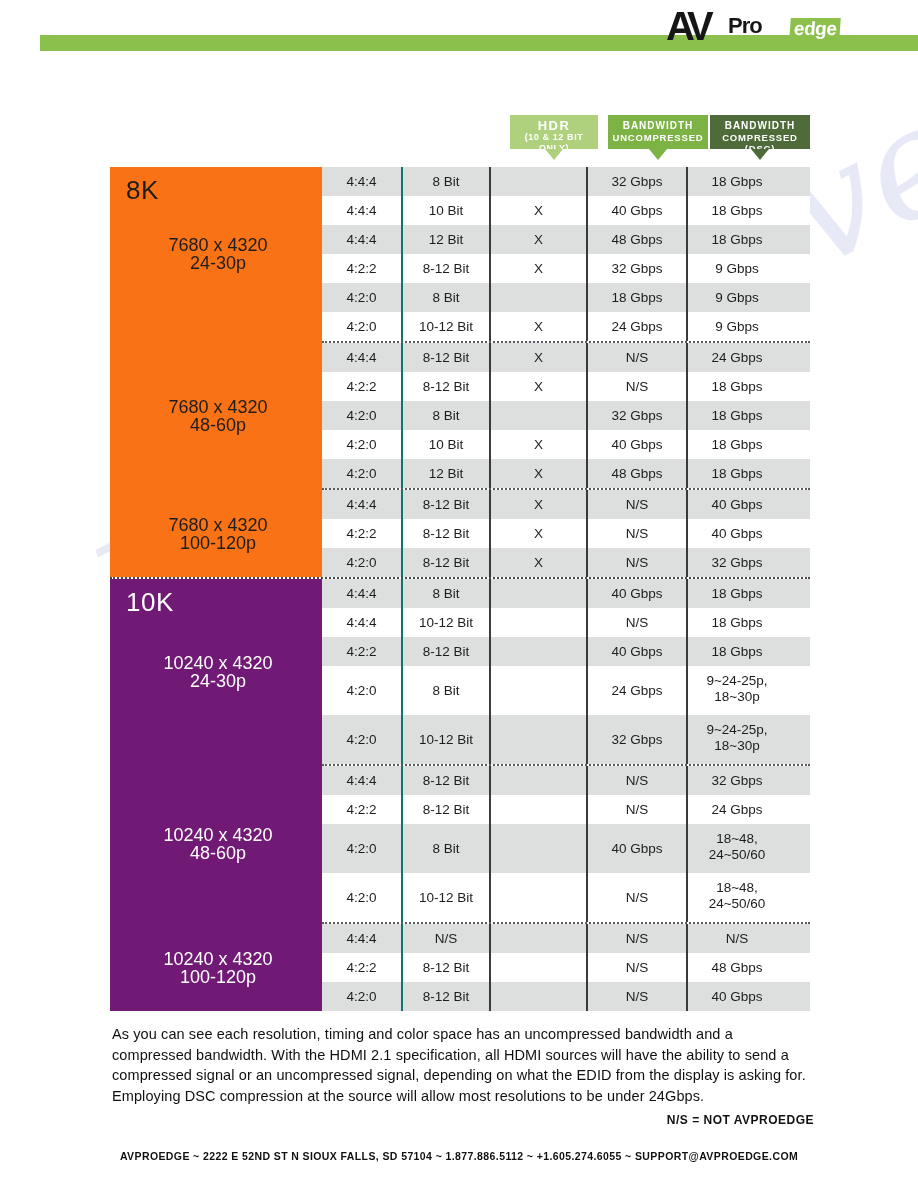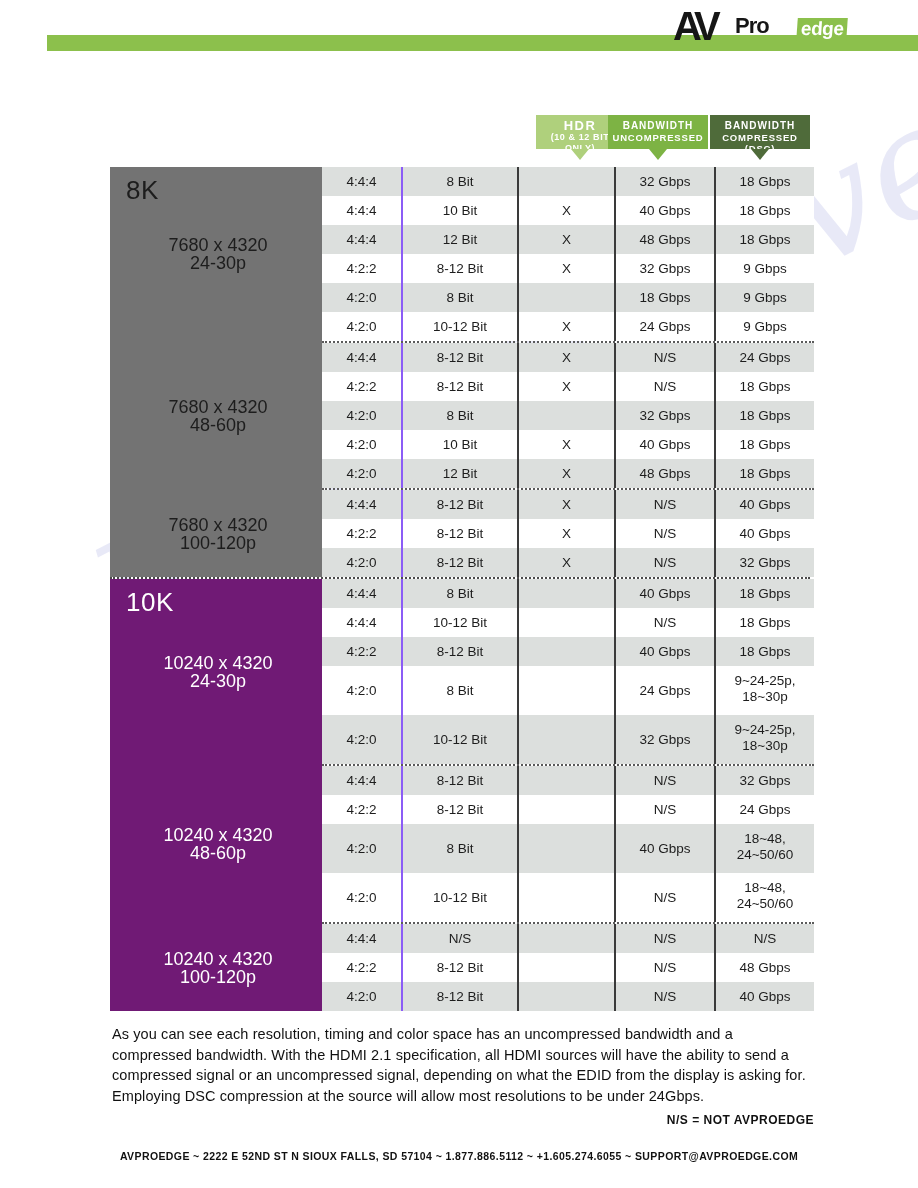--- a/index.html
+++ b/index.html
@@ -3,21 +3,21 @@
 <meta charset="utf-8">
 <style>
   html,body{margin:0;padding:0;}
   body{
     width:918px;height:1188px;background:#ffffff;
     font-family:"Liberation Sans", sans-serif;
     position:relative;overflow:hidden;
   }
 
   
-  #header{position:absolute;left:7px;top:0;width:812px;height:72px;}
+  #header{position:absolute;left:0;top:0;width:812px;height:72px;}
   .bar-long{position:absolute;left:40px;top:35px;width:1085px;height:16px;background:#8CC04C;}
   .bar-long{width:1045px;}
   .bar-short{position:absolute;left:795px;top:36px;width:52px;height:14px;background:#8CC04C;}
   #logo{position:absolute;left:666px;top:4px;width:190px;height:48px;}
   .logo-av{position:absolute;left:0;top:0;font-size:40px;font-weight:bold;color:#161616;
            letter-spacing:-5px;font-family:"Liberation Sans",sans-serif;}
   .logo-pro{position:absolute;left:62px;top:9px;font-size:22px;font-weight:bold;color:#161616;
             letter-spacing:-1px;}
   .logo-edge{position:absolute;left:124px;top:14px;background:#8CC04C;color:#ffffff;
              font-size:19px;font-weight:bold;padding:0px 4px 1px 4px;letter-spacing:-0.5px;
@@ -27,21 +27,21 @@
   #tabs{position:absolute;left:0;top:115px;width:918px;height:50px;}
   .tab{position:absolute;top:0;height:34px;color:#ffffff;text-align:center;
        font-size:10px;font-weight:bold;letter-spacing:1.2px;line-height:11px;
        padding-top:5px;box-sizing:border-box;}
   .tab .l1{display:block;font-size:13px;letter-spacing:1.5px;}
   .tab .l1.small{font-size:10px;letter-spacing:1px;}
   .tab .l2{display:block;font-size:9px;letter-spacing:0.6px;margin-top:1px;}
   .tab .l2.big{font-size:9.5px;letter-spacing:0.8px;}
   .tab:after{content:"";position:absolute;left:50%;margin-left:-9px;bottom:-11px;
              width:0;height:0;border-left:9px solid transparent;border-right:9px solid transparent;}
-  #tab-hdr{left:536px;width:88px;background:#AFD07C;}
+  #tab-hdr{left:510px;width:88px;background:#AFD07C;}
   #tab-hdr:after{border-top:11px solid #AFD07C;}
   #tab-unc{left:608px;width:100px;background:#7DB344;}
   #tab-unc:after{border-top:11px solid #7DB344;}
   #tab-cmp{left:710px;width:100px;background:#4F6B3A;}
   #tab-cmp:after{border-top:11px solid #4F6B3A;}
 
   
   #table{position:absolute;left:110px;top:167px;width:700px;}
   .grp{position:relative;display:flex;}
   .grp-left{width:212px;flex:none;position:relative;}
@@ -51,21 +51,21 @@
              width:180px;}
   .res-label .r2{display:block;}
 
   .row{display:flex;height:29px;align-items:stretch;}
   .row.tall{height:49px;}
   .row.odd{background:#ffffff;}
   .row.even{background:#dcdfdd;}
   .cell{display:flex;align-items:center;justify-content:center;text-align:center;
         font-size:13.5px;color:#1d1d1d;line-height:16px;box-sizing:border-box;}
   .c-cs{width:79px;flex:none;}
-  .c-bit{width:116px;flex:none;border-left:2px solid #8b5cf6;}
+  .c-bit{width:88px;flex:none;border-left:2px solid #0f766e;}
   .c-hdr{width:97px;flex:none;border-left:2px solid #3a3a3a;}
   .c-unc{width:100px;flex:none;border-left:2px solid #3a3a3a;}
   .c-cmp{width:100px;flex:none;border-left:2px solid #3a3a3a;}
   .c-cmp span,.c-unc span{display:block;}
 
   .sub-sep{height:0;border-top:2px dotted #5a5a5a;}
   .grp-sep{height:0;border-top:2px dotted #4a4a4a;}
 
   .green8k{background:#70A34D;}
   .green10k{background:#4F6B3A;}
@@ -113,21 +113,21 @@
   <div class="tab" id="tab-cmp" style="background: rgb(79, 107, 58);">
     <span class="l1 small">BANDWIDTH</span>
     <span class="l2 big">COMPRESSED (DSC)</span>
   </div>
 </div>
 
 <div id="watermark">manualshive.com</div>
 
 <div id="table">
     <div class="grp">
-      <div class="grp-left green8k" style="background: #737373;">
+      <div class="grp-left green8k" style="background: #f97316;">
         <div class="k-label dark">8K</div>
         <div class="res-label dark" style="top: 69px;"><span>7680 x 4320</span><span class="r2">24-30p</span></div>
         <div class="res-label dark" style="top: 230.5px;"><span>7680 x 4320</span><span class="r2">48-60p</span></div>
         <div class="res-label dark" style="top: 348.5px;"><span>7680 x 4320</span><span class="r2">100-120p</span></div>
       </div>
       <div class="grp-right">
         <div class="row even">
           <div class="cell c-cs">4:4:4</div>
           <div class="cell c-bit">8 Bit</div>
           <div class="cell c-hdr"></div>

